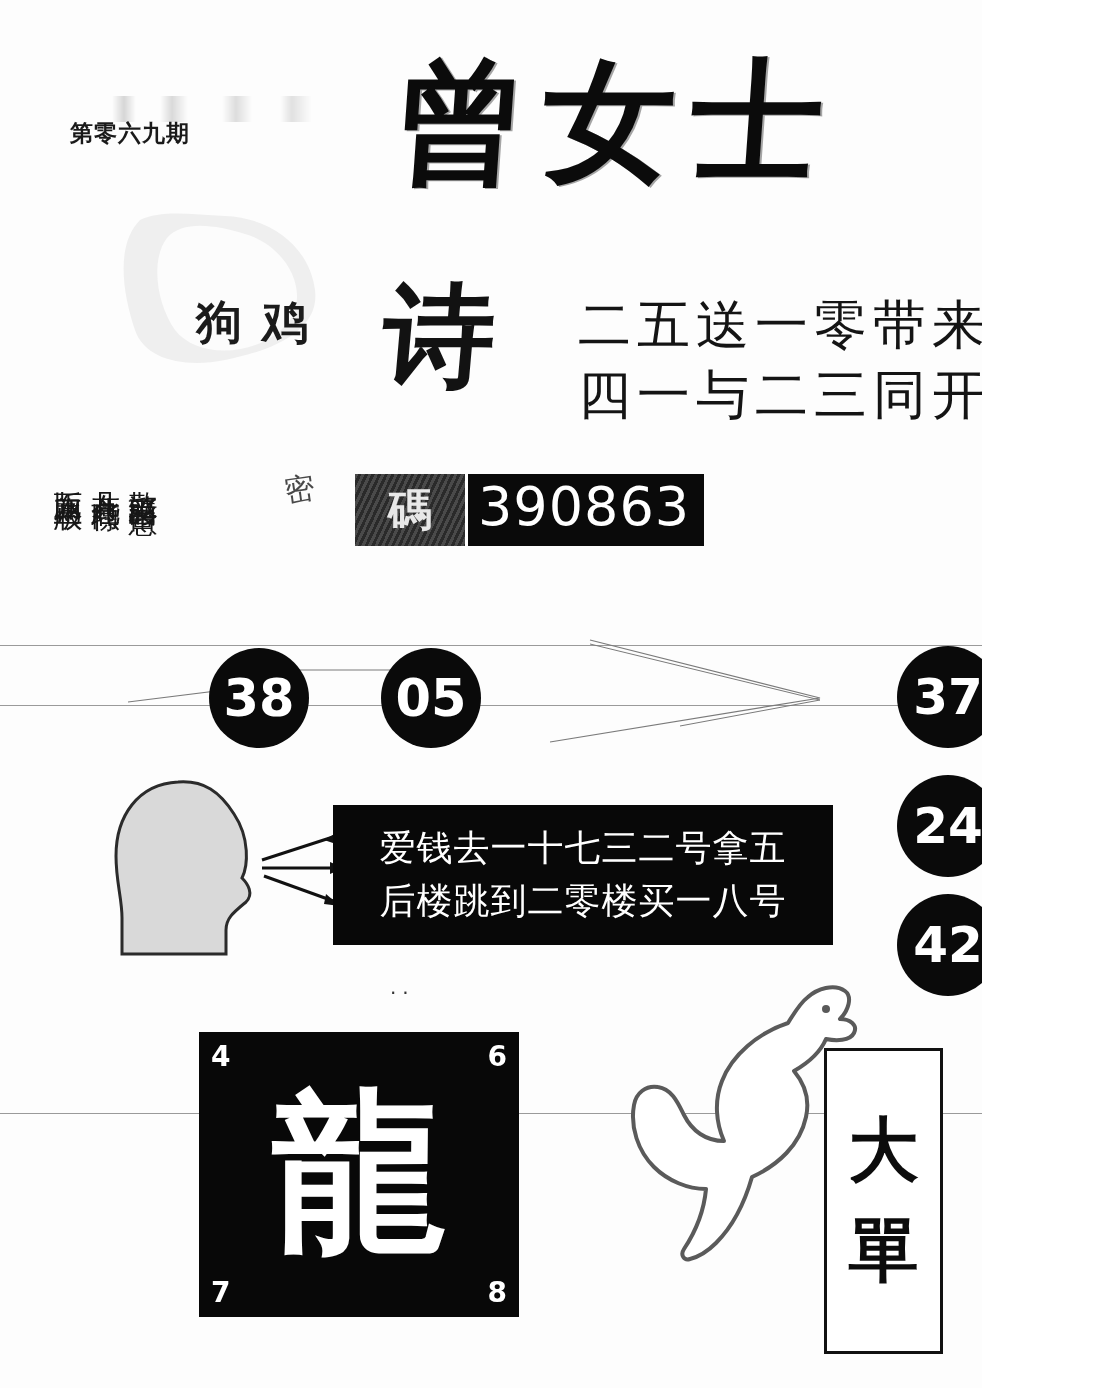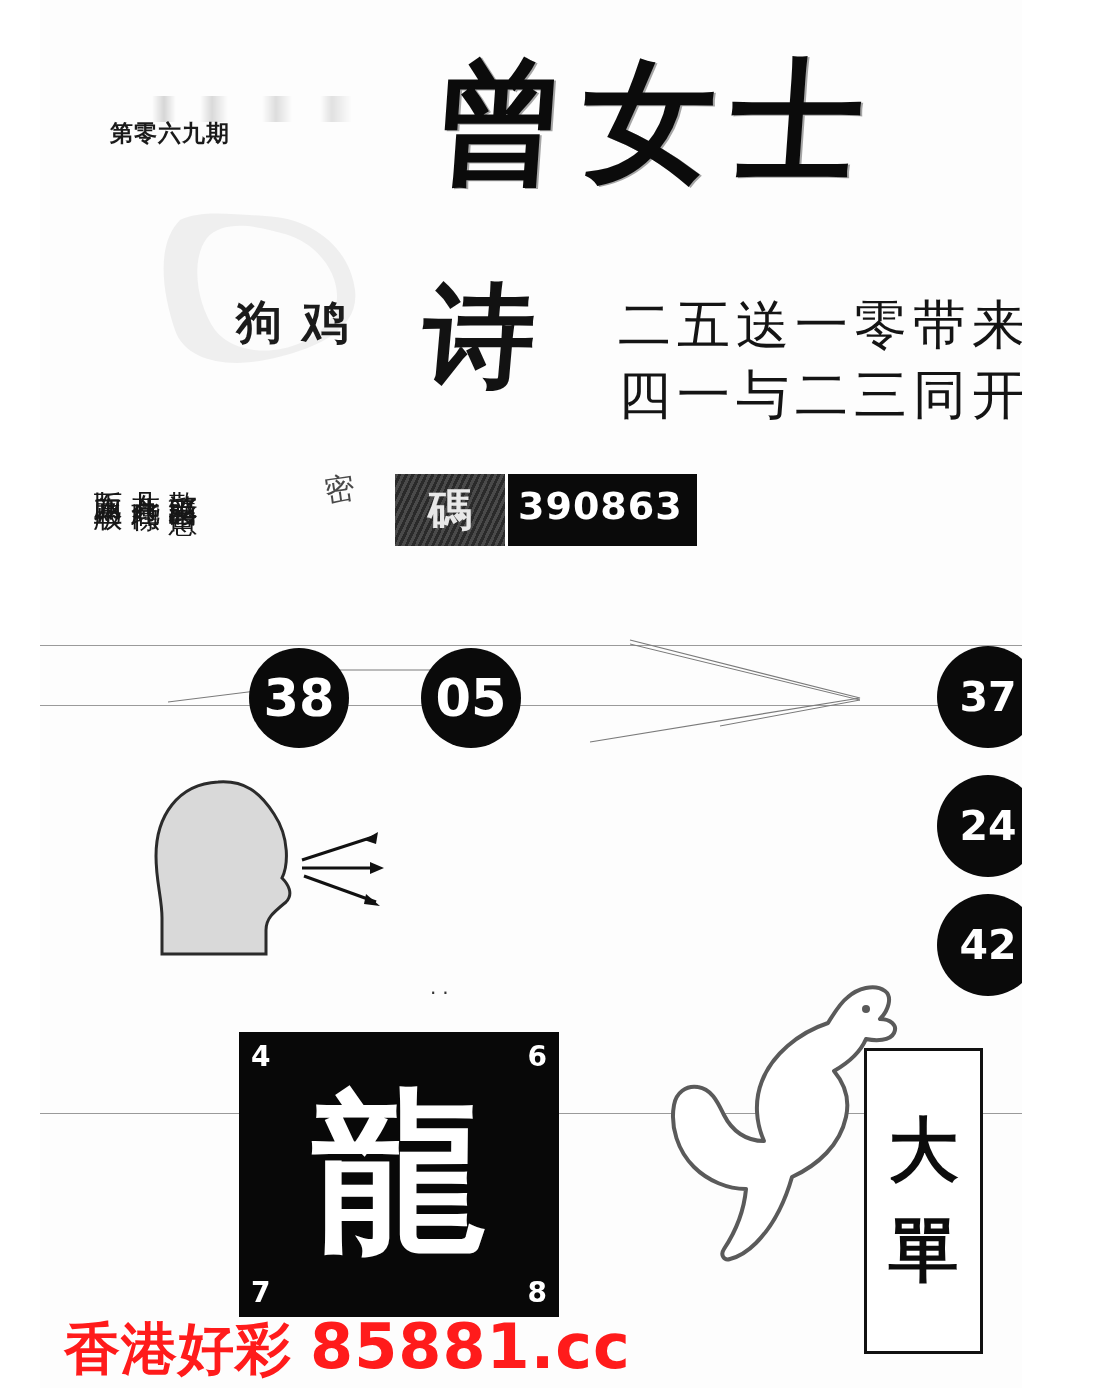--- a/index.html
+++ b/index.html
@@ -9,21 +9,20 @@
   }
   body {
     font-family: "DejaVu Sans", sans-serif;
   }
   #page {
     position: relative;
     width: 982px;
     height: 1388px;
     background: #fdfdfd;
     overflow: hidden;
-    margin-left: 40px;
   }
 
   
   .abs { position: absolute; }
   .cn { font-family: "DejaVu Sans", sans-serif; color: #111; }
 
   
   #issue-number {
     left: 70px;
     top: 118px;
@@ -148,22 +147,22 @@
     font-size: 44px;
     font-weight: bold;
     font-family: "DejaVu Serif", serif;
     border-right: 3px solid #fff;
   }
   #code-digits {
     padding: 0 14px 8px 10px;
     display: flex;
     align-items: center;
     color: #fff;
-    font-size: 38px;
-    font-weight: bold;
+    font-size: 54px;
+    font-weight: normal;
     letter-spacing: 1px;
     font-family: "DejaVu Sans", sans-serif;
   }
 
   
   .hrule {
     left: 0; width: 1097px; height: 1px;
     background: #9a9a9a;
   }
   #hrule-1 { top: 645px; }
@@ -181,21 +180,21 @@
     display: flex;
     align-items: center;
     justify-content: center;
     font-weight: bold;
     font-family: "DejaVu Sans", sans-serif;
   }
   .ball-row { width: 100px; height: 100px; font-size: 51px; top: 648px; }
   #ball-1 { left: 209px; }
   #ball-2 { left: 381px; }
   #ball-3 { left: 572px; }
-  .ball-col { width: 102px; height: 102px; font-size: 41px; left: 897px; }
+  .ball-col { width: 102px; height: 102px; font-size: 50px; left: 897px; }
   #ball-4 { top: 646px; }
   #ball-5 { top: 775px; text-align: center; }
   #ball-6 { top: 894px; }
 
   
   #speaker-head { left: 108px; top: 778px; width: 160px; height: 180px; }
   #speaker-arrows { left: 258px; top: 830px; width: 90px; height: 80px; }
 
   
   #message-box {
@@ -355,20 +354,24 @@
     <g stroke="#111" stroke-width="3" fill="none">
       <path d="M4,30 L78,6"></path>
         <path d="M4,38 L80,38"></path>
         <path d="M6,46 L78,72"></path>
     </g>
     <polygon points="80,2 66,10 78,14" fill="#111"></polygon>
     <polygon points="86,38 72,32 72,44" fill="#111"></polygon>
     <polygon points="82,76 68,64 66,74" fill="#111"></polygon>
   </svg>
 
+  <div id="message-box" class="abs">
+    <div class="message-line">爱钱去一十七三二号拿五</div>
+    <div class="message-line">后楼跳到二零楼买一八号</div>
+  </div>
 
   <div id="dots" class="abs">..</div>
 
   <div id="char-panel" class="abs">
     <div id="char-panel-glyph">龍</div>
     <div id="corner-tl" class="corner-num">4</div>
     <div id="corner-tr" class="corner-num">6</div>
     <div id="corner-bl" class="corner-num">7</div>
     <div id="corner-br" class="corner-num">8</div>
   </div>
@@ -382,18 +385,14 @@
              C80,156 94,166 112,166 C104,148 102,126 110,106 C120,80 146,58 176,48
              C182,38 188,28 196,22 Z" fill="#ffffff" stroke="#5a5a5a" stroke-width="4" stroke-linejoin="round"></path>
     <circle cx="214" cy="34" r="4" fill="#5a5a5a"></circle>
   </svg>
 
   <div id="vertical-sign" class="abs">
     <div class="sign-char">大</div>
     <div class="sign-char">單</div>
   </div>
 
-  <div id="watermark" class="abs">
-    <div id="watermark-cn">香港好彩</div>
-    <div id="watermark-url">85881.cc</div>
-  </div>
 
 </div>
 
 </body></html>

